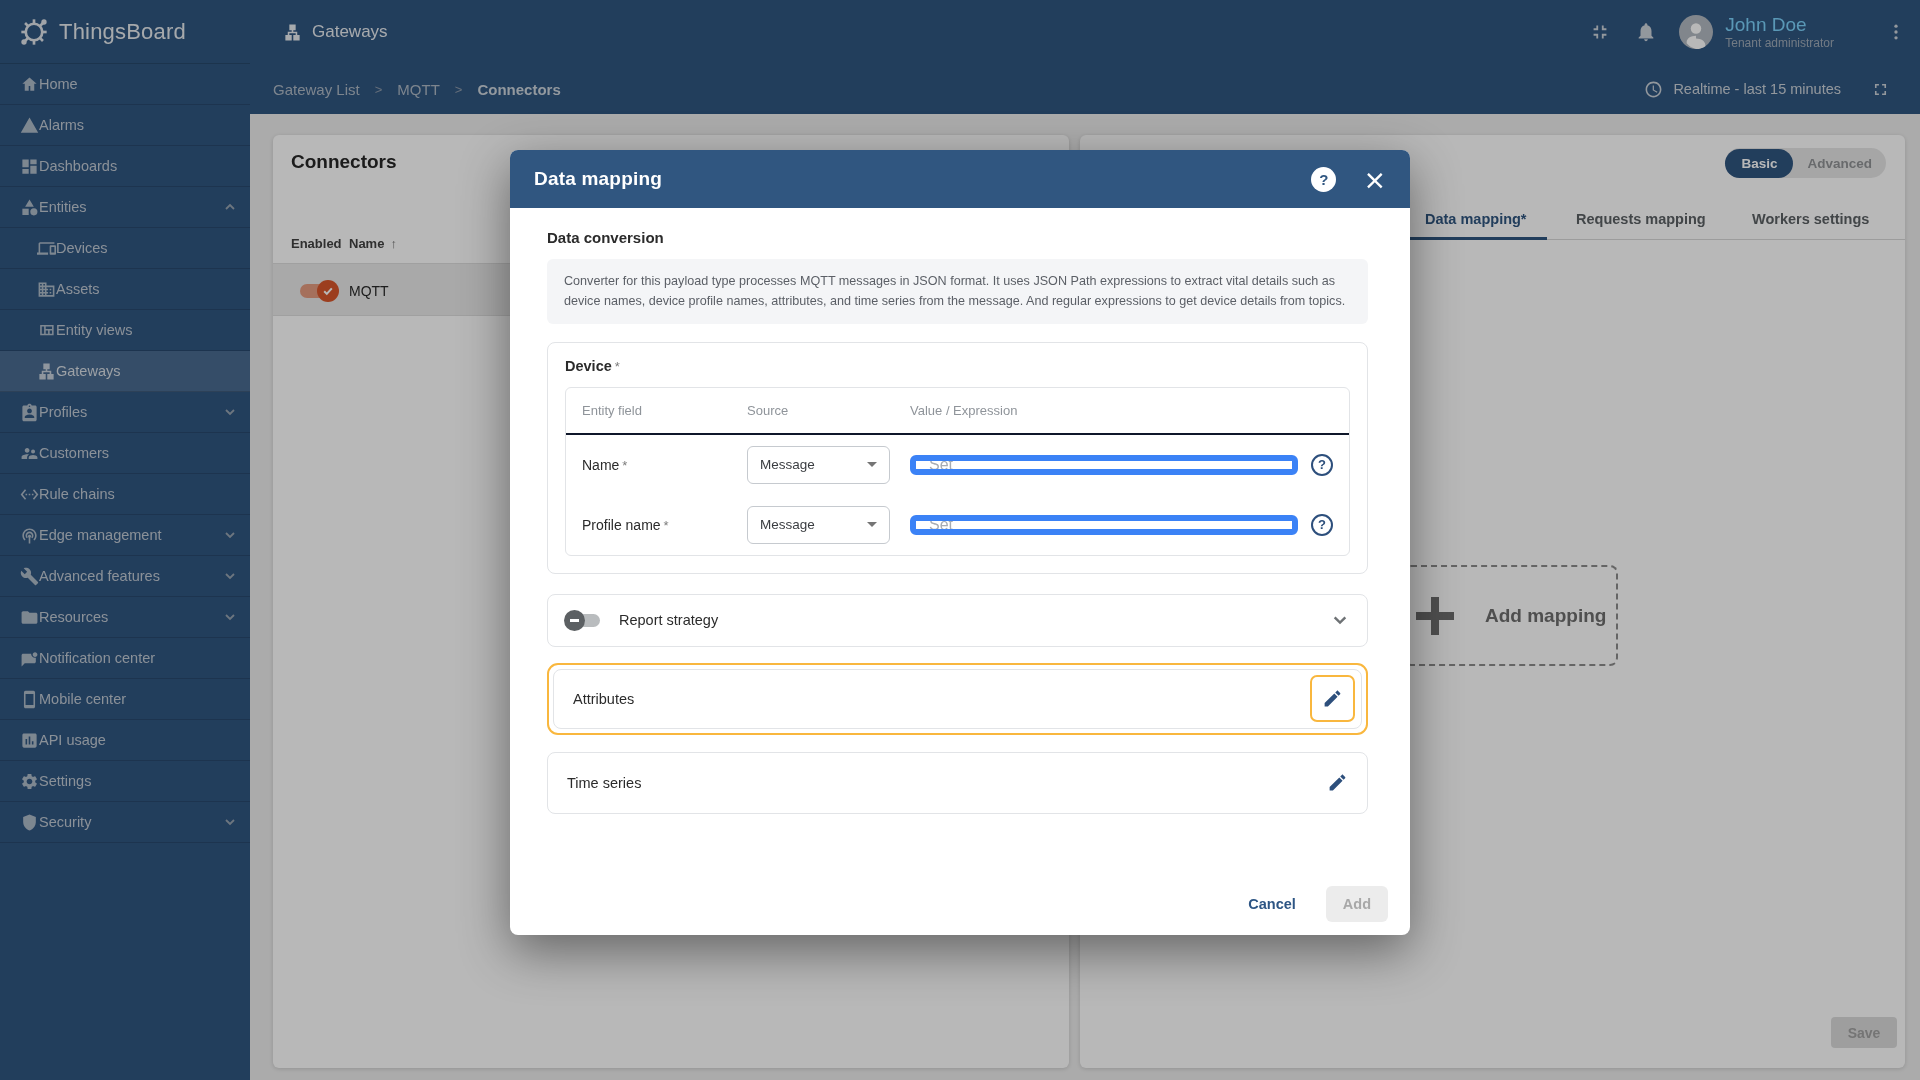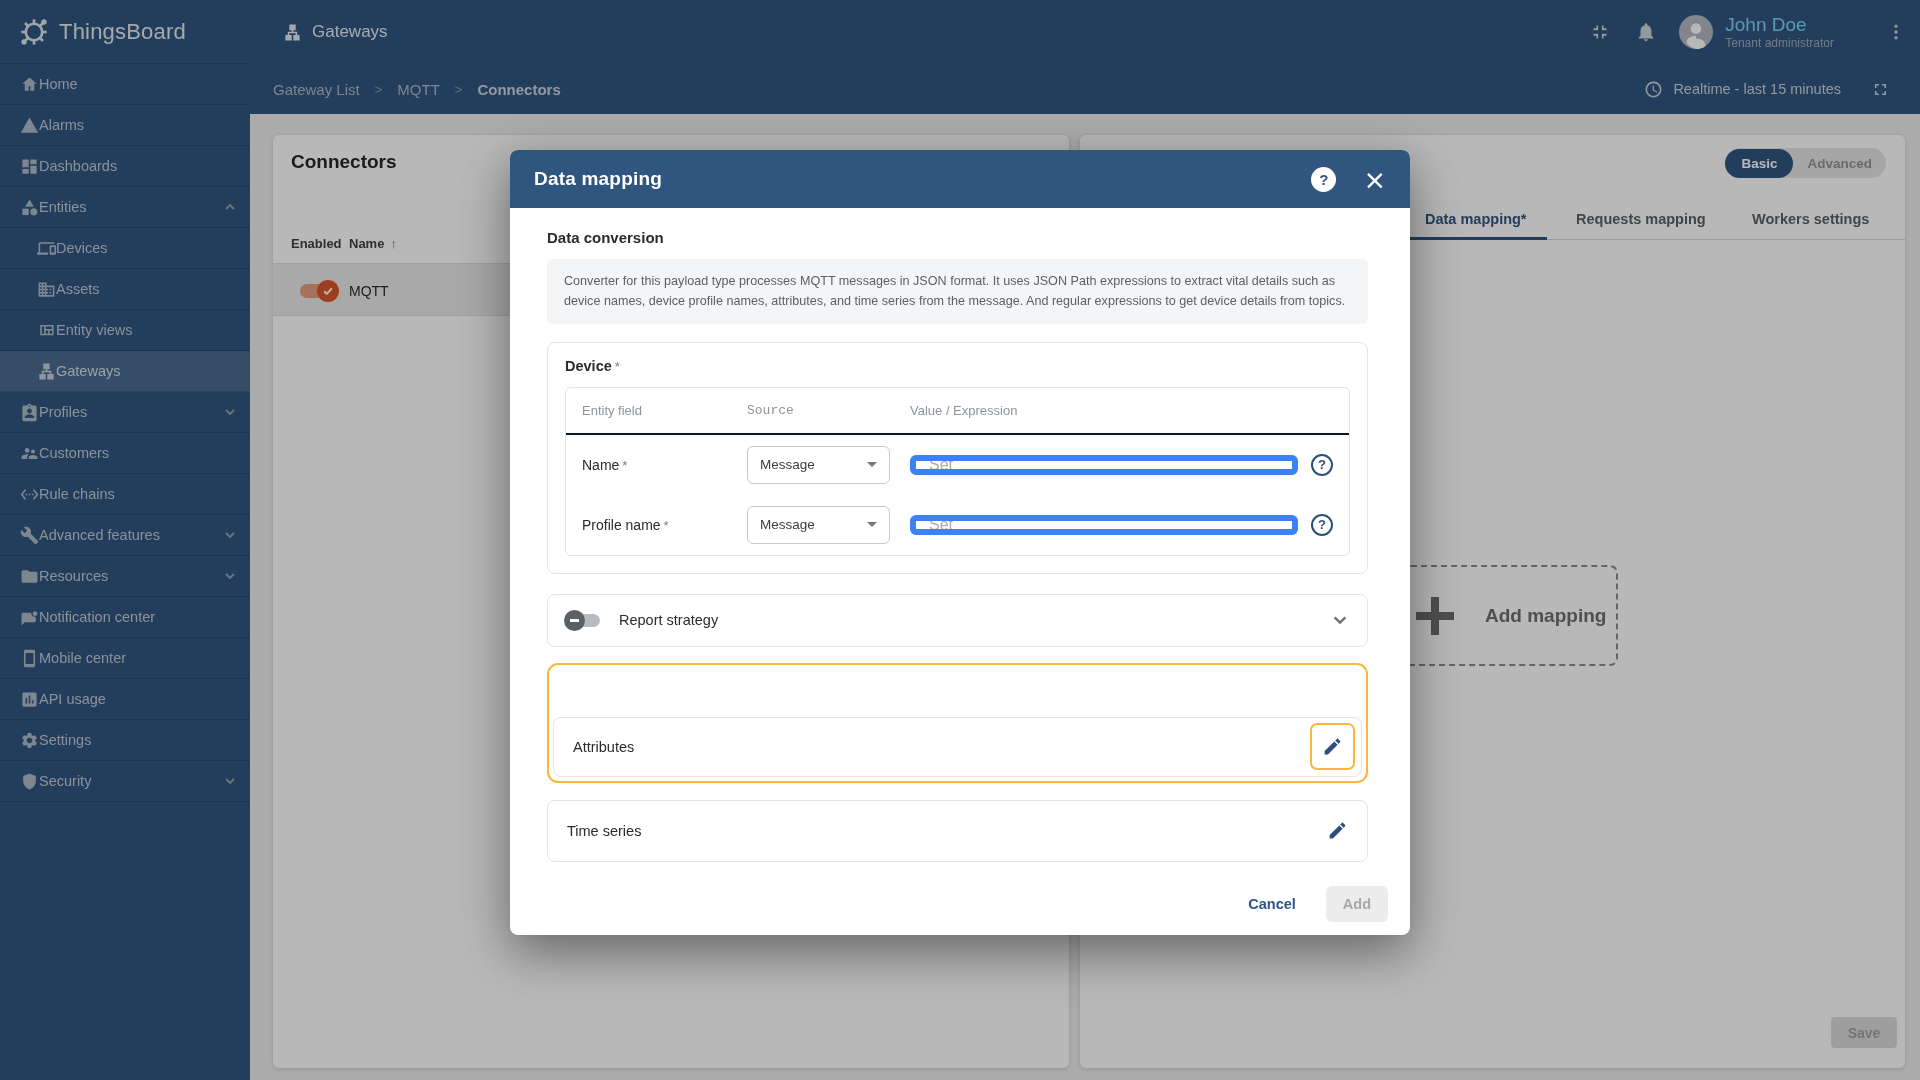--- a/index.html
+++ b/index.html
@@ -70,27 +70,27 @@
   
   .overlay { position:absolute; inset:0; background:rgba(0,0,0,.28); z-index:40; }
   .modal { position:absolute; left:510px; top:150px; width:900px; height:785px; background:#fff; border-radius:8px; z-index:100; box-shadow:0 16px 50px rgba(0,0,0,.45); }
   .m-header { height:58px; background:#305680; border-radius:8px 8px 0 0; display:flex; align-items:center; padding:18px 24px; }
   .m-title { color:#fff; font-size:19px; font-weight:bold; letter-spacing:.2px; }
   .m-help { margin-left:auto; width:25px; height:25px; background:#fff; color:#305680; border-radius:50%; font-weight:bold; font-size:15px; display:flex; align-items:center; justify-content:center; cursor:pointer; }
   .m-close { margin-left:27px; color:#fff; font-size:27px; line-height:1; cursor:pointer; font-family:"DejaVu Sans",sans-serif; }
   .m-body { padding:0 42px 0 37px; position:relative; }
   .m-section-title { margin-top:21px; font-size:15px; font-weight:bold; color:#2b2b2b; }
   .m-desc { margin-top:13px; background:#f4f5f7; border-radius:6px; padding:12px 17px; font-size:12.6px; color:#5b5f66; line-height:1.62; }
-  .card { border:1px solid #e2e4e7; border-radius:8px; background:#fff;margin-top:48px; }
+  .card { border:1px solid #e2e4e7; border-radius:8px; background:#fff; }
   .device-card { margin-top:18px; padding:15px 17px 17px; }
   .dc-title { font-size:14.5px; font-weight:bold; color:#2b2b2b; }
   .req { color:#7c7c7c; margin-left:3px; font-size:13px; font-weight:normal; }
   .itable { margin-top:13px; border:1px solid #e2e4e7; border-radius:6px; }
   .it-head { display:flex; padding:15px 16px; border-bottom:2px solid #0f172a; color:#8f949a; font-size:13px; }
-  .col-f { width:165px; } .col-s { width:163px;font-family:Liberation Mono, monospace; } .col-v { flex:1; }
+  .col-f { width:165px; } .col-s { width:163px; } .col-v { flex:1; }
   .it-row { display:flex; align-items:center; padding:11px 16px; }
   .fld-label { width:165px; font-size:14px; color:#2b2b2b; }
   .sel { width:143px; height:38px; border:1px solid #c6cacf; border-radius:6px; display:flex; align-items:center; padding:0 12px; font-size:13.5px; color:#3a3d41; cursor:pointer; }
   .caret { margin-left:auto; width:0; height:0; border-left:5px solid transparent; border-right:5px solid transparent; border-top:5px solid #757575; }
   .vwrap { flex:1; display:flex; align-items:center; margin-left:20px; }
   .vinput { flex:1; height:20px; border:6px solid #3b82f6; border-radius:6px; padding:0 13px; font-size:16px; color:#333; font-family:inherit; outline:none; background:#fff; min-width:0; }
   .vinput::placeholder { color:#a7acb3; }
   .qhelp { width:22px; height:22px; border-radius:50%; border:2px solid #2d4f7c; color:#2d4f7c; font-size:13px; font-weight:bold; display:flex; align-items:center; justify-content:center; margin-left:13px; flex:none; cursor:pointer; }
   .report-card { margin-top:20px; height:53px; display:flex; align-items:center; padding:0 19px; }
   .toggle-off { position:relative; width:33px; height:13px; background:#b9bcbe; border-radius:7px; margin-right:19px; cursor:pointer; }
@@ -299,20 +299,29 @@
       <svg class="si ic">
         <use href="#i-customers"></use>
       </svg>
       <span class="lbl">Customers</span>
     </div>
   <div class="nav-item">
       <svg class="si ic">
         <use href="#i-rule"></use>
       </svg>
       <span class="lbl">Rule chains</span>
+    </div>
+  <div class="nav-item">
+      <svg class="si ic">
+        <use href="#i-edge"></use>
+      </svg>
+      <span class="lbl">Edge management</span>
+      <svg class="si chev">
+        <use href="#i-chevd"></use>
+      </svg>
     </div>
   <div class="nav-item">
       <svg class="si ic">
         <use href="#i-adv"></use>
       </svg>
       <span class="lbl">Advanced features</span>
       <svg class="si chev">
         <use href="#i-chevd"></use>
       </svg>
     </div>

